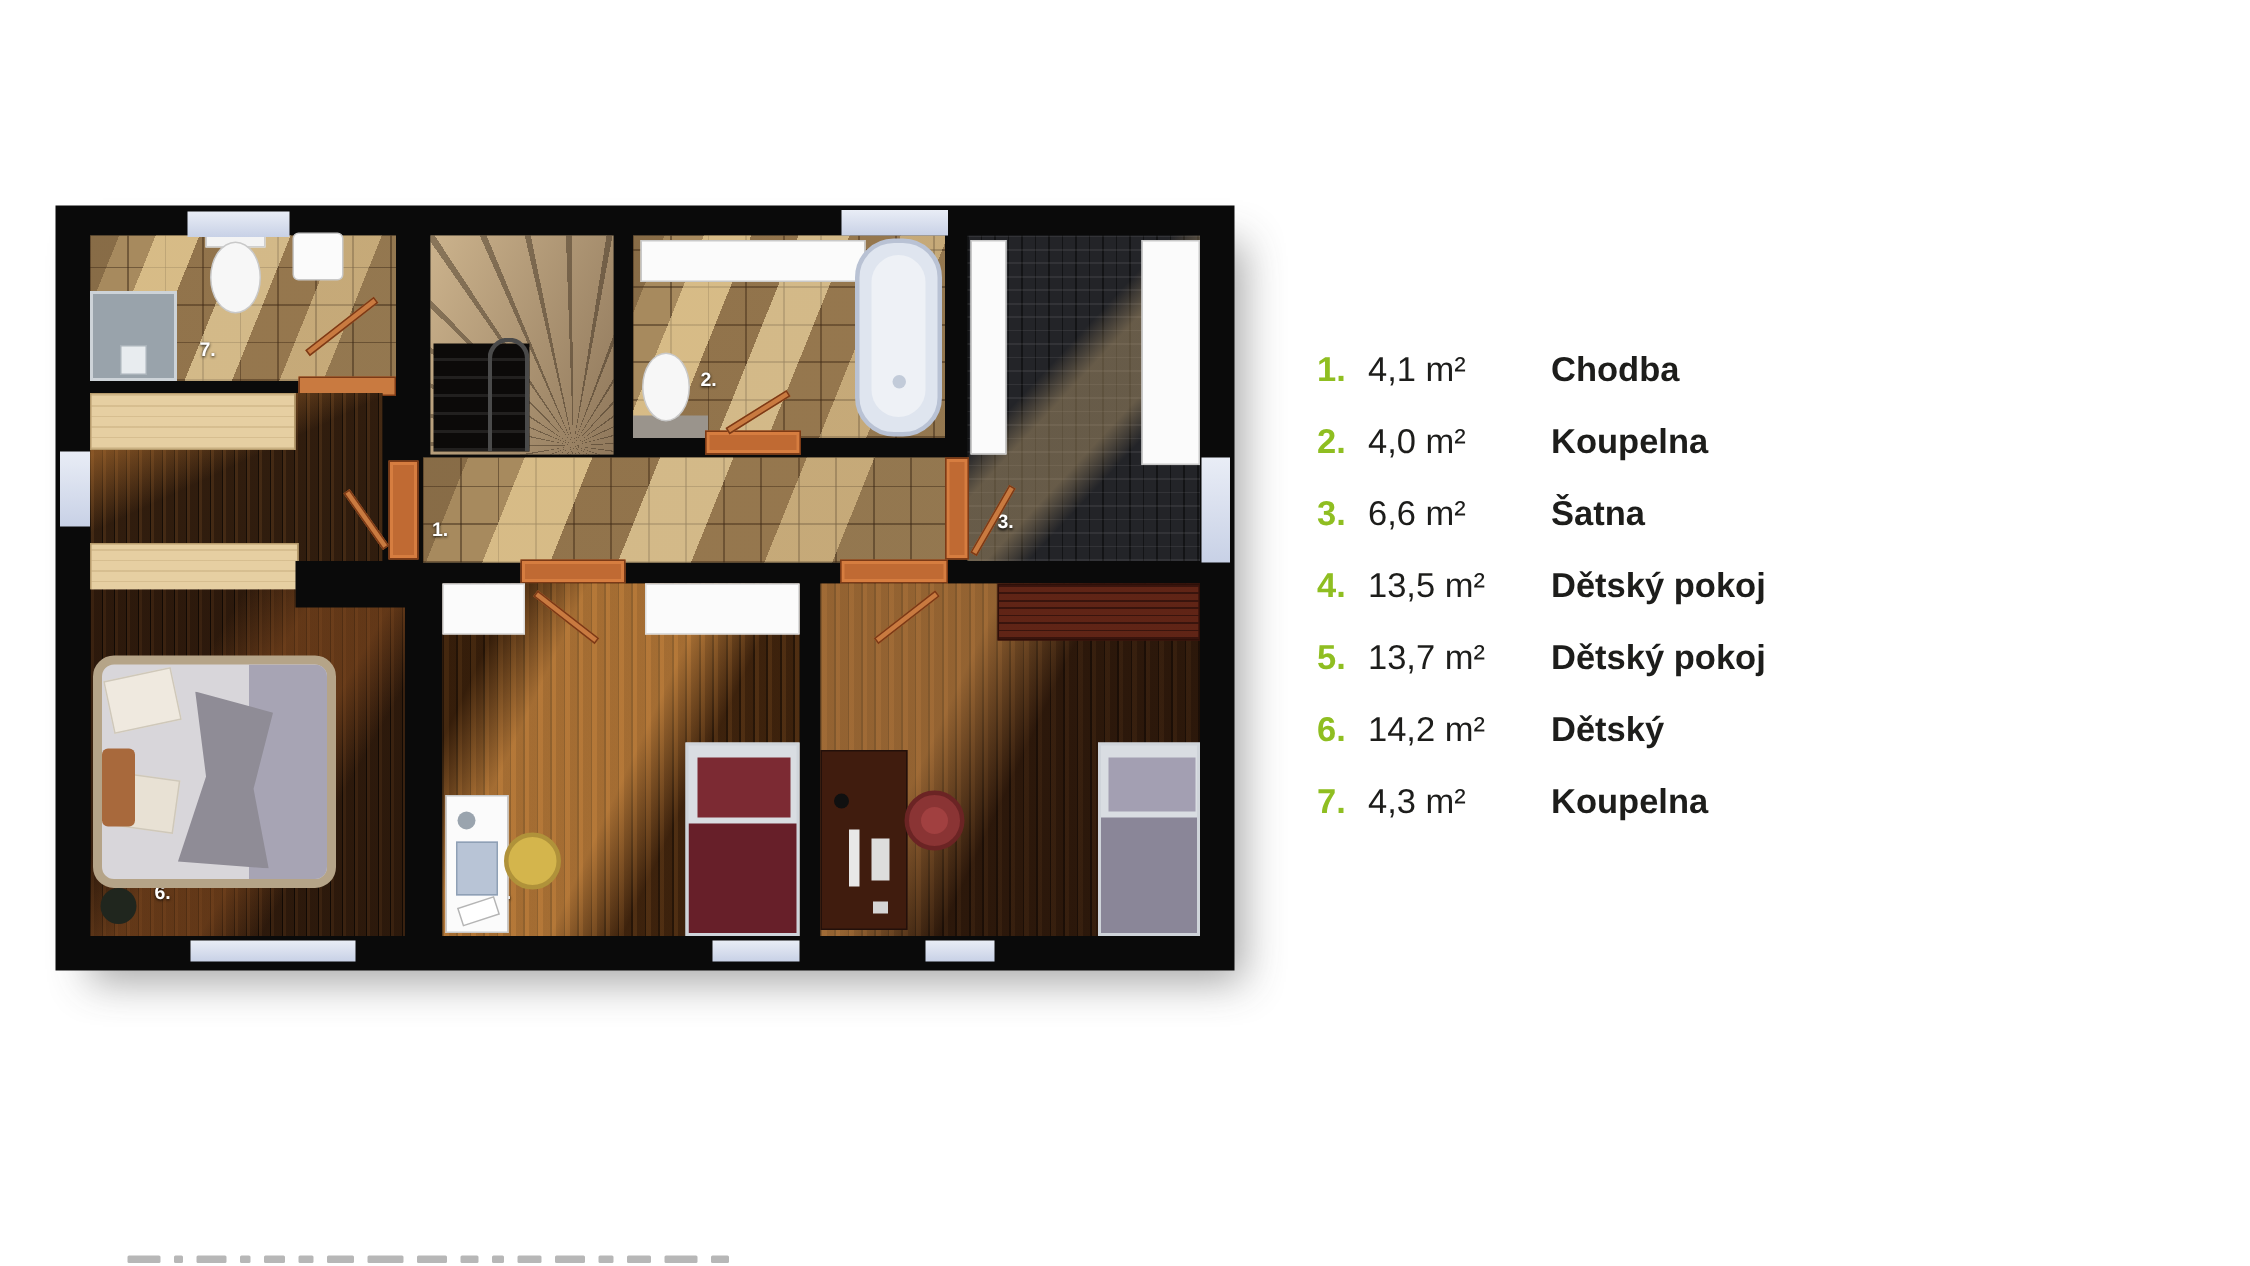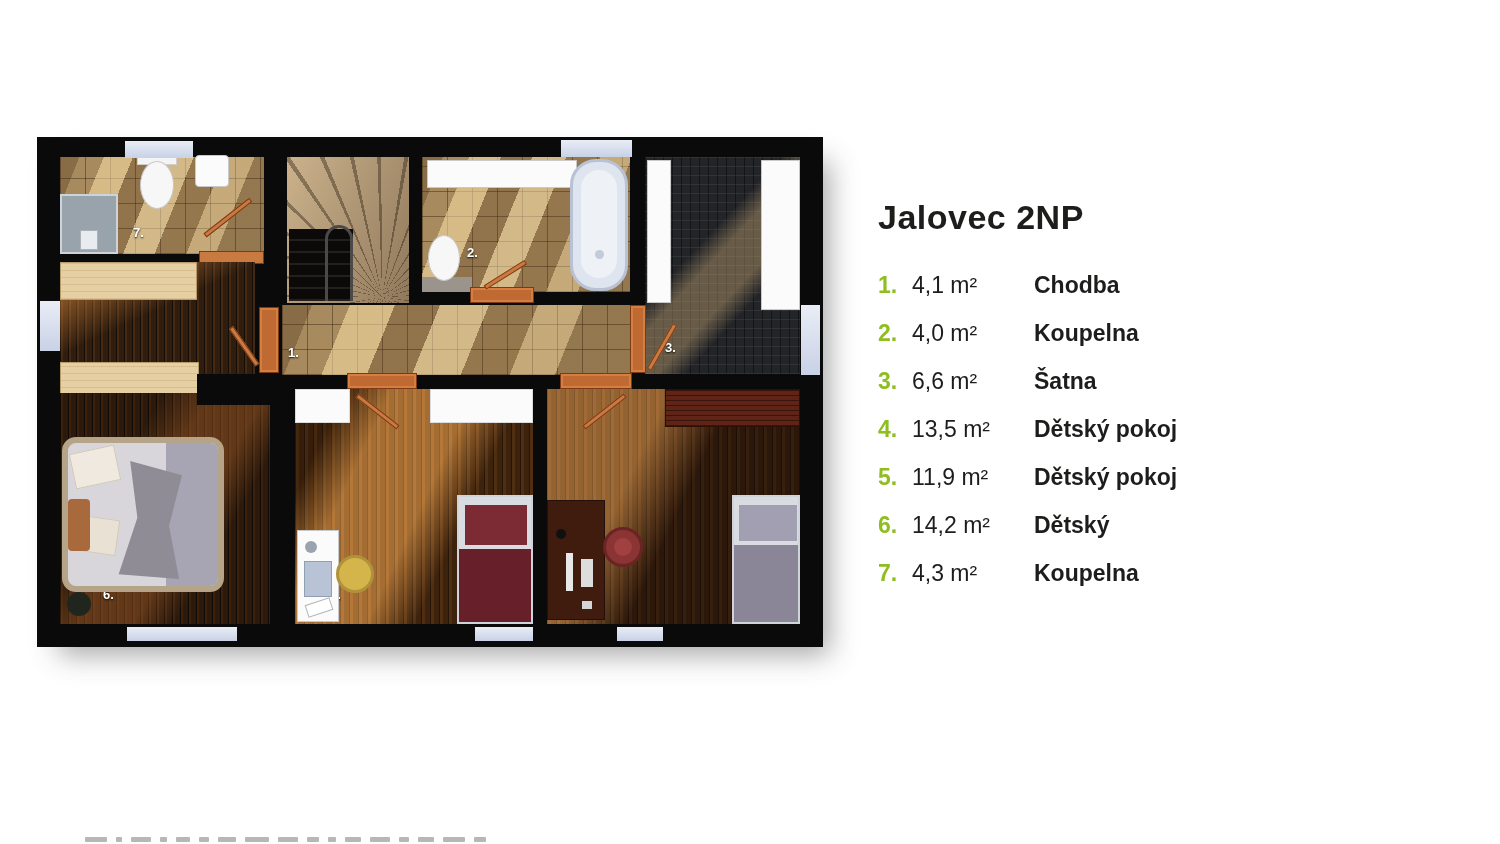--- a/index.html
+++ b/index.html
@@ -192,21 +192,20 @@
     <div class="abs win" style="left:88px;top:4px;width:68px;height:17px;"></div>
     <div class="abs win" style="left:524px;top:3px;width:71px;height:17px;"></div>
     <div class="abs win" style="left:3px;top:164px;width:20px;height:50px;"></div>
     <div class="abs win" style="left:764px;top:168px;width:19px;height:70px;"></div>
     <div class="abs win" style="left:90px;top:490px;width:110px;height:14px;"></div>
     <div class="abs win" style="left:438px;top:490px;width:58px;height:14px;"></div>
     <div class="abs win" style="left:580px;top:490px;width:46px;height:14px;"></div>
   </div>
 
   <div class="legend">
-    <h1 class="title">Jalovec 2NP</h1>
     <div class="lrows">
       <div class="lrow">
         <span class="lnum">1.</span>
         <span class="larea">4,1 m²</span>
         <span class="lname">Chodba</span>
       </div>
       <div class="lrow">
         <span class="lnum">2.</span>
         <span class="larea">4,0 m²</span>
         <span class="lname">Koupelna</span>
@@ -216,21 +215,21 @@
         <span class="larea">6,6 m²</span>
         <span class="lname">Šatna</span>
       </div>
       <div class="lrow">
         <span class="lnum">4.</span>
         <span class="larea">13,5 m²</span>
         <span class="lname">Dětský pokoj</span>
       </div>
       <div class="lrow">
         <span class="lnum">5.</span>
-        <span class="larea">11,9 m²</span>
+        <span class="larea">13,7 m²</span>
         <span class="lname">Dětský pokoj</span>
       </div>
       <div class="lrow">
         <span class="lnum">6.</span>
         <span class="larea">14,2 m²</span>
         <span class="lname">Dětský</span>
       </div>
       <div class="lrow">
         <span class="lnum">7.</span>
         <span class="larea">4,3 m²</span>

